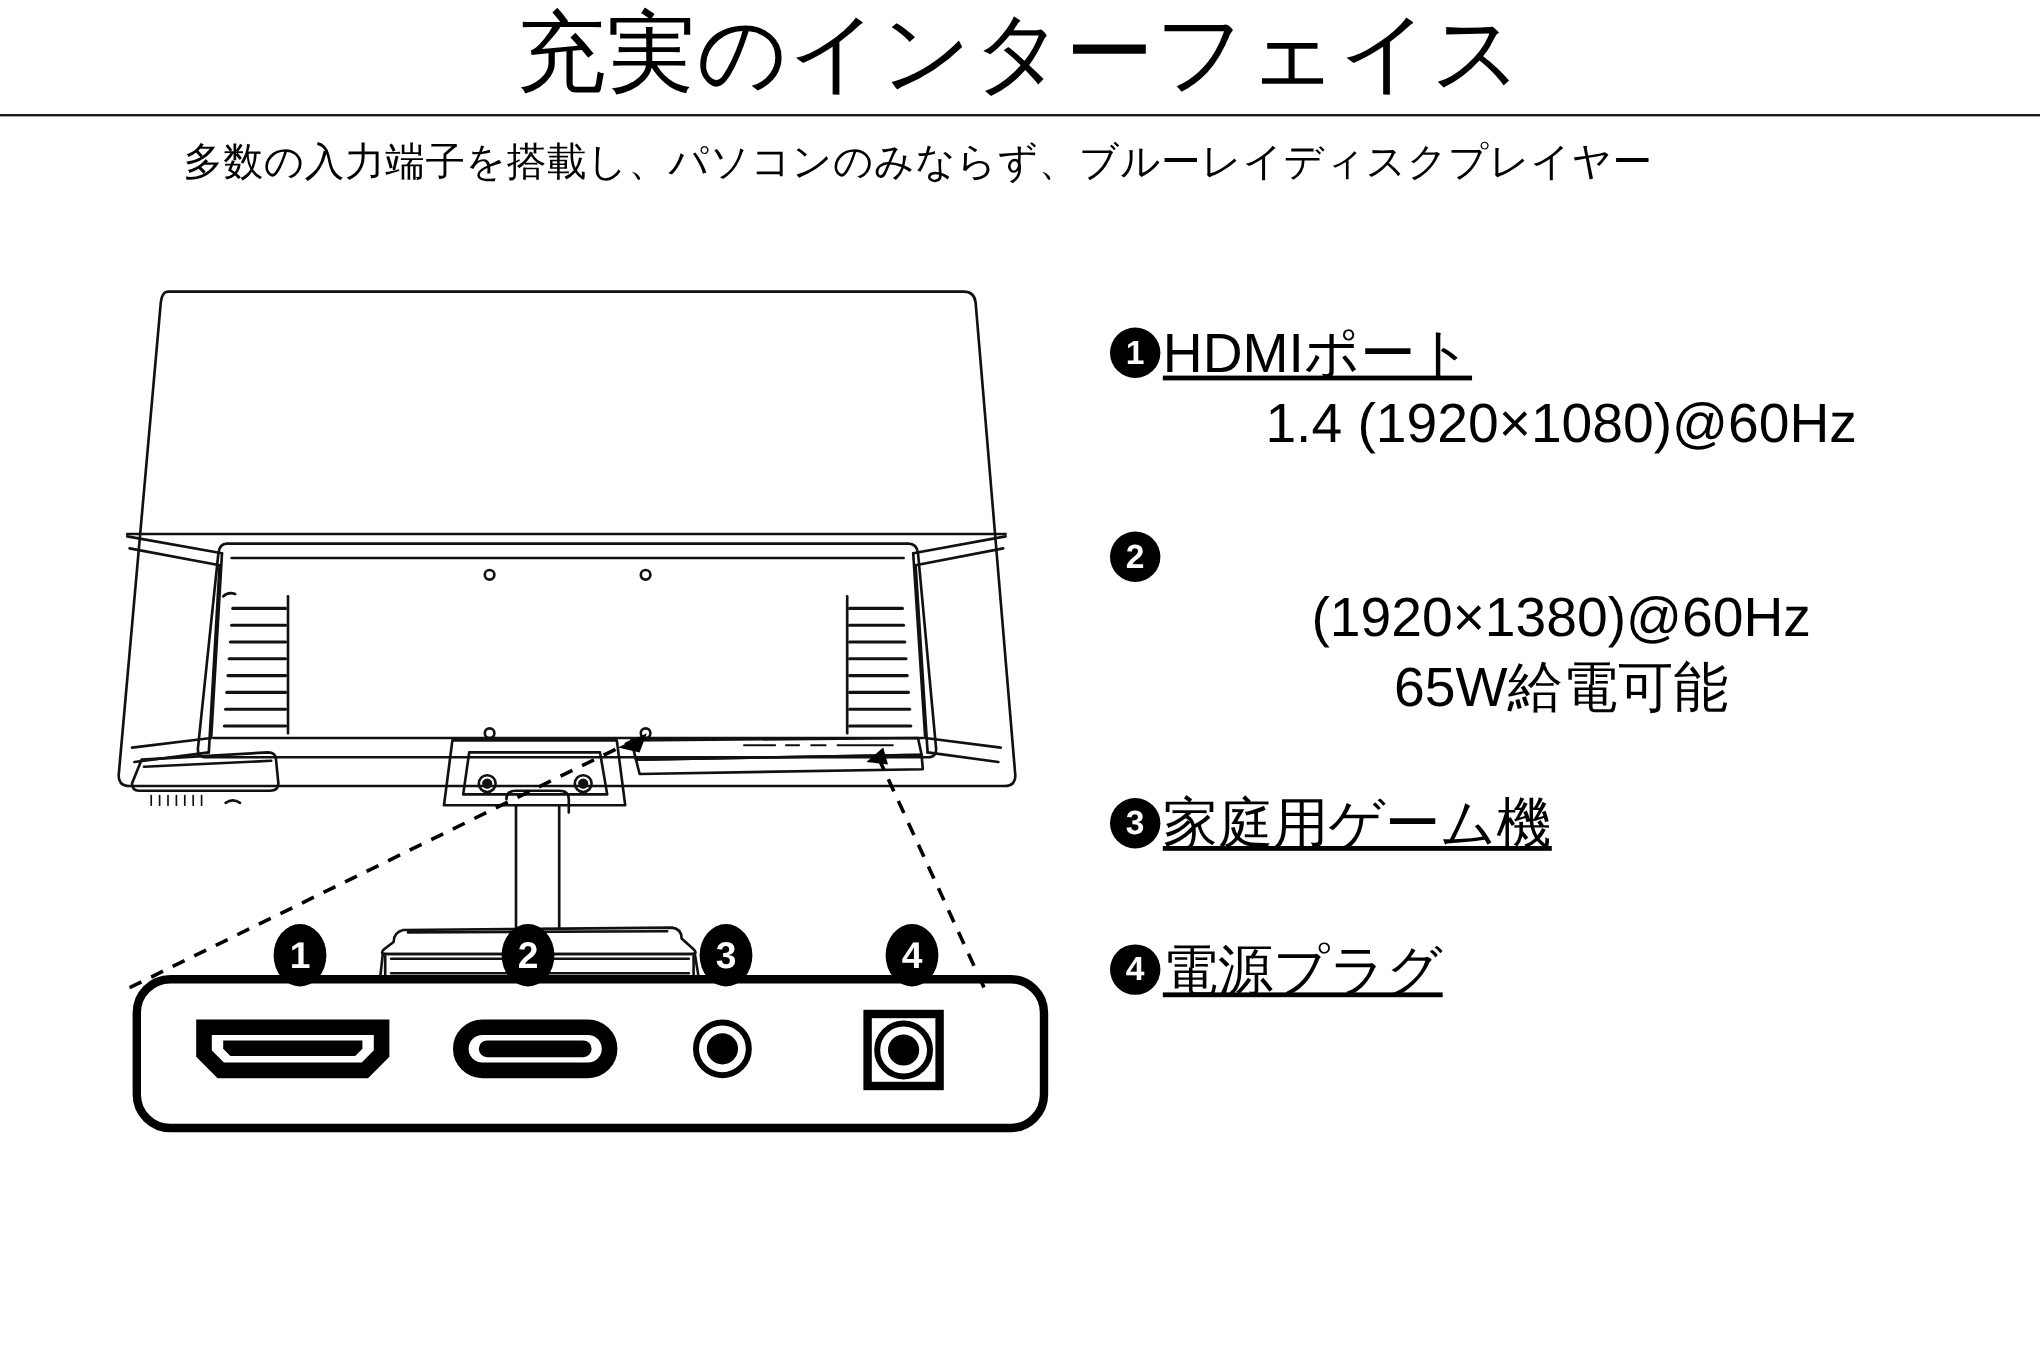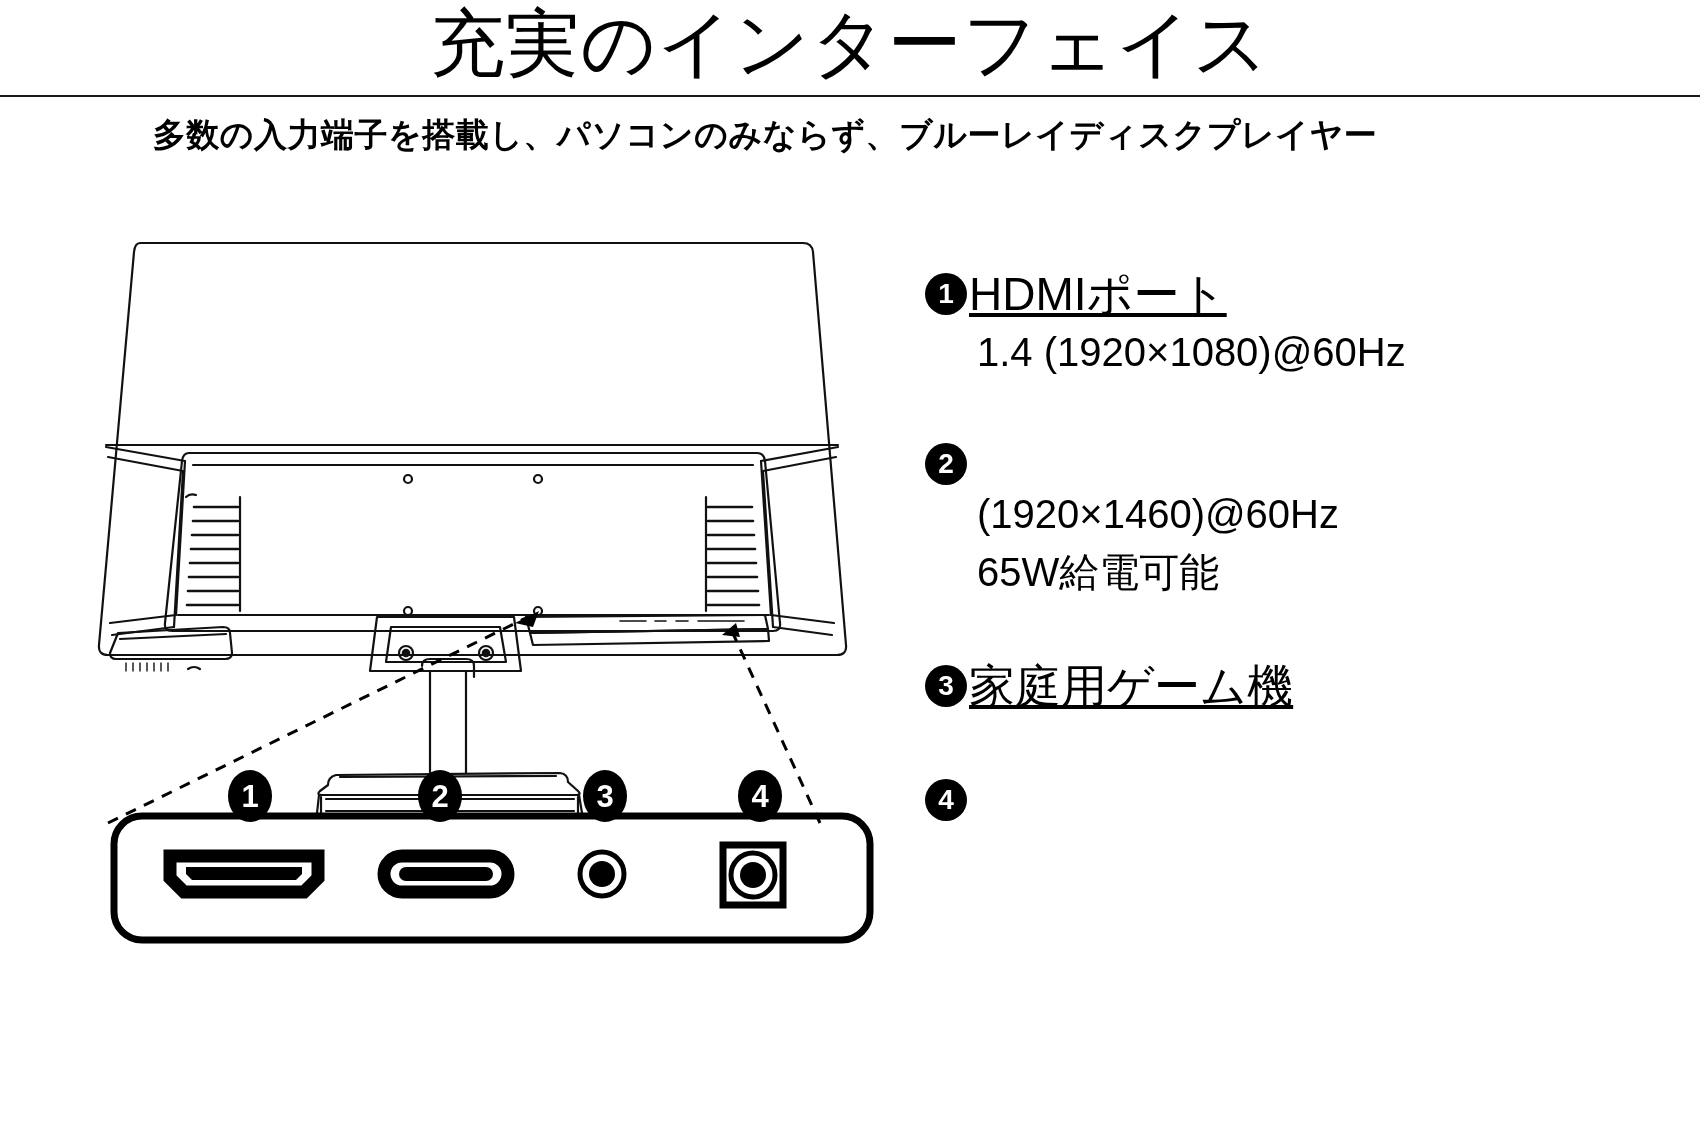--- a/index.html
+++ b/index.html
@@ -40,21 +40,21 @@
 
   
   .subtitle {
     position: absolute;
     top: 108px;
     left: 0;
     width: 1530px;
     text-align: center;
     font-size: 33px;
     line-height: 54px;
-    font-weight: 700;
+    font-weight: 400;
     letter-spacing: 0.5px;
   }
   .subtitle .line2 { display: block; }
 
   
   .illustration {
     position: absolute;
     left: 90px;
     top: 225px;
     width: 820px;
@@ -90,25 +90,26 @@
     background: #000000;
     color: #ffffff;
     font-size: 28px;
     font-weight: 700;
     line-height: 1;
     flex: 0 0 auto;
     margin-right: 2px;
   }
   .legend-title { letter-spacing: 0px; text-decoration: underline; }
   .legend-sub {
-    font-size: 40px;
+    font-size: 46px;
     line-height: 58px;
     padding-left: 52px;
     white-space: nowrap;
     letter-spacing: 0px;
+    text-align: center;
   }
   .item2-gap { margin-bottom: 56px; }
   .item1-gap { margin-bottom: 62px; }
   .item3-gap { margin-bottom: 64px; }
 
   
   .callout {
     position: absolute;
     width: 44px;
     height: 52px;
@@ -285,30 +286,31 @@
       <span class="badge">1</span>
       <span class="legend-title">HDMIポート</span>
     </div>
     <div class="legend-sub">1.4 (1920×1080)@60Hz</div>
   </div>
 
   <div class="legend-item item2-gap">
     <div class="legend-head">
       <span class="badge">2</span>
     </div>
-    <div class="legend-sub">(1920×1460)@60Hz</div>
+    <div class="legend-sub">(1920×1380)@60Hz</div>
     <div class="legend-sub">65W給電可能</div>
   </div>
 
   <div class="legend-item item3-gap">
     <div class="legend-head">
       <span class="badge">3</span>
       <span class="legend-title">家庭用ゲーム機</span>
     </div>
   </div>
 
   <div class="legend-item">
     <div class="legend-head">
       <span class="badge">4</span>
+      <span class="legend-title">電源プラグ</span>
     </div>
   </div>
 
 </div>
 
 </body></html>

